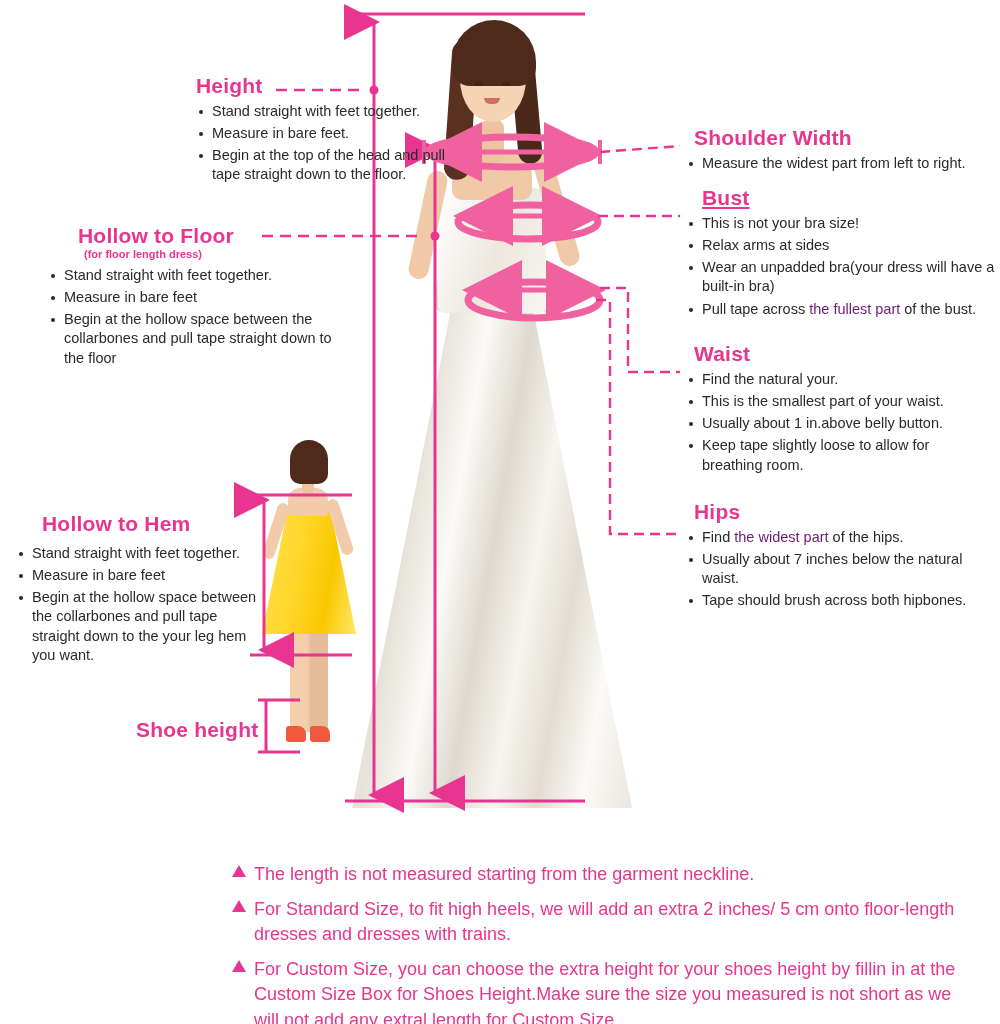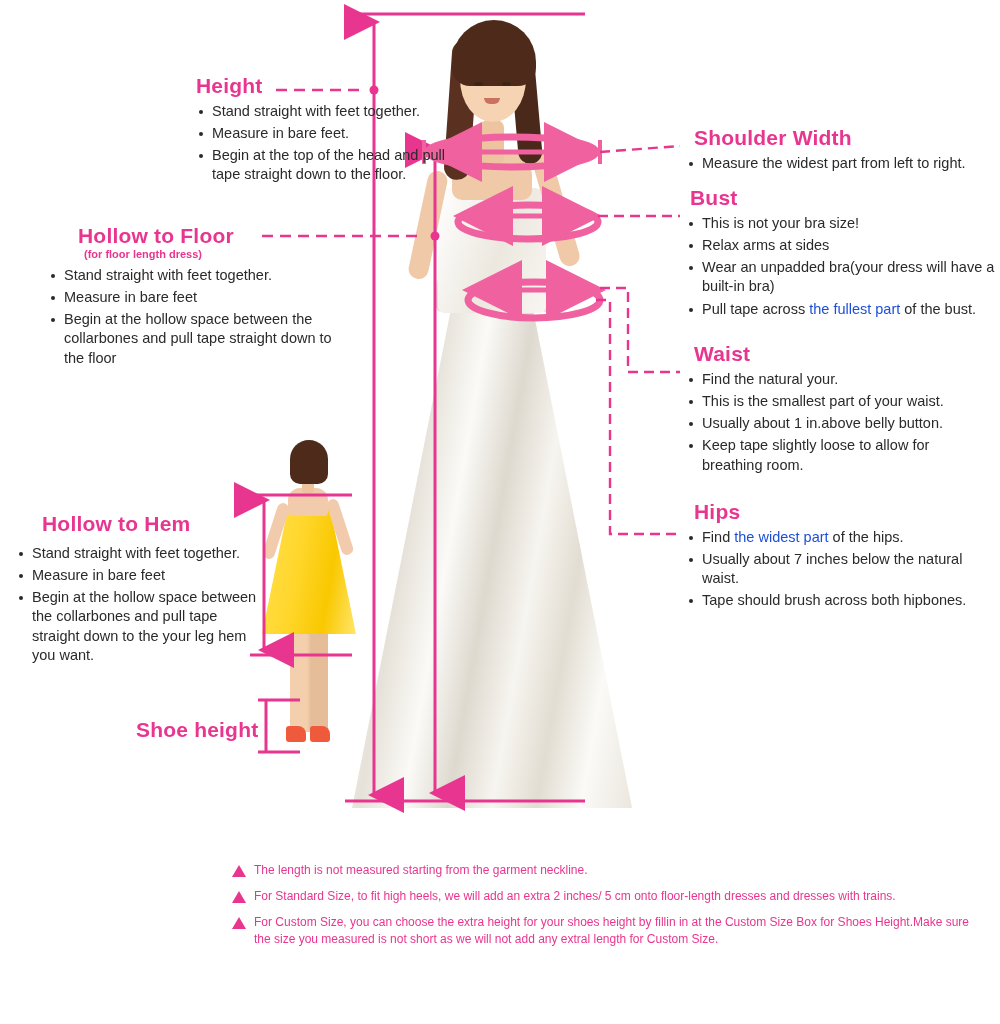--- a/index.html
+++ b/index.html
@@ -49,21 +49,21 @@
   ul.bullets li::before {
     content: "";
     position: absolute;
     left: 3px;
     top: 8px;
     width: 4px;
     height: 4px;
     border-radius: 50%;
     background: #2a2a2a;
   }
-  .pinktext { color: #1d4ed8; }
+  .pinktext { color: #701a75; }
 
   
   .figure-wrap { position: absolute; }
 
   
   #bride {
     left: 352px;
     top: 0px;
     width: 280px;
     height: 810px;
@@ -280,21 +280,21 @@
   
   #notes {
     position: absolute;
     left: 232px;
     top: 862px;
     width: 740px;
   }
   #notes .note {
     position: relative;
     color: #e8358f;
-    font-size: 12px;
+    font-size: 18px;
     line-height: 1.42;
     padding-left: 22px;
     margin-bottom: 9px;
   }
   #notes .note .tri {
     position: absolute;
     left: 0; top: 3px;
     width: 0; height: 0;
     border-left: 7px solid transparent;
     border-right: 7px solid transparent;
@@ -439,21 +439,21 @@
   </div>
 
   <div class="blk" style="left:686px; top:126px; width:310px;">
     <div class="heading" style="margin-left:8px;">Shoulder Width</div>
     <ul class="bullets">
       <li>Measure the widest part from left to right.</li>
     </ul>
   </div>
 
   <div class="blk" style="left:686px; top:186px; width:312px;">
-    <div class="heading" style="margin-left:4px;">Bust</div>
+    <div class="heading" style="margin-left:16px;text-decoration:underline;">Bust</div>
     <ul class="bullets">
       <li>This is not your bra size!</li>
       <li>Relax arms at sides</li>
       <li>Wear an unpadded bra(your dress will have a built-in bra)</li>
       <li><span>Pull tape across </span><span class="pinktext">the fullest part</span><span> of the bust.</span></li>
     </ul>
   </div>
 
   <div class="blk" style="left:686px; top:342px; width:300px;">
     <div class="heading" style="margin-left:8px;">Waist</div>

